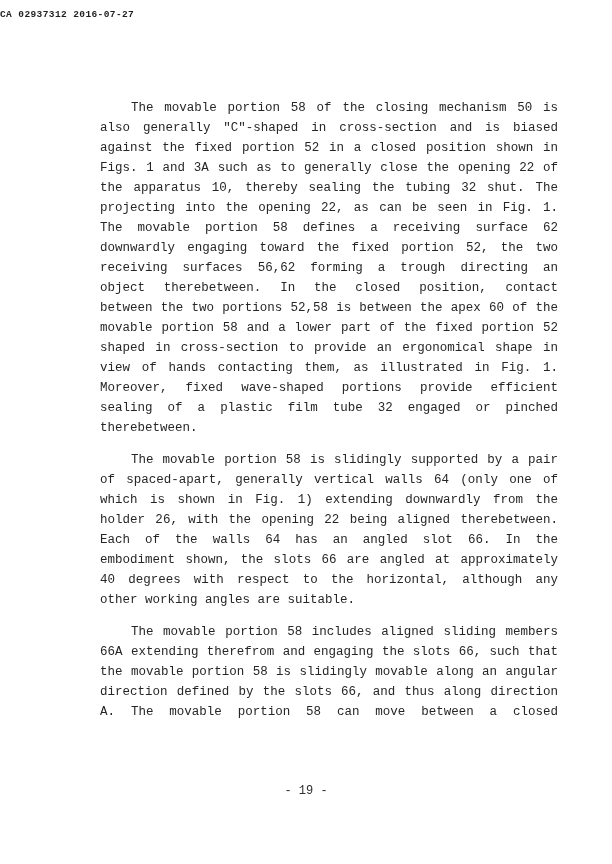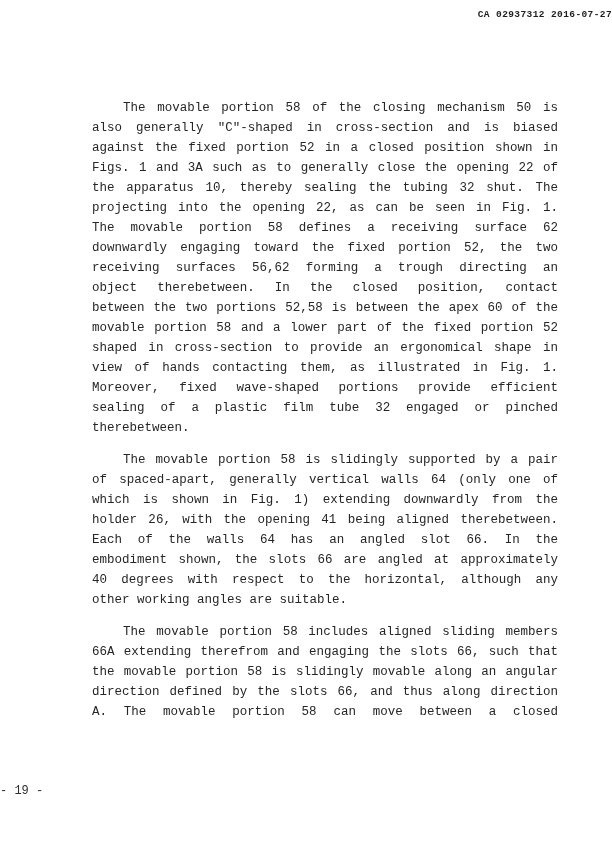--- a/index.html
+++ b/index.html
@@ -15,54 +15,55 @@
     margin: 0 auto;
     overflow: hidden;
     font-family: "Liberation Mono", "DejaVu Sans Mono", monospace;
     color: #262626;
   }
   .doc-header {
     position: absolute;
     top: 9px;
     left: 0;
     width: 612px;
-    text-align: right;
+    text-align: left;
     font-size: 9.5px;
     font-weight: 700;
     letter-spacing: 0.4px;
     color: #1e1e1e;
   }
   .doc-body {
     position: absolute;
     top: 98px;
     left: 84px;
     width: 474px;
     font-size: 12.5px;
     line-height: 20px;
   }
   .paragraph {
-    margin: 0 0 12px 8px;
+    margin: 0 0 12px 16px;
   }
   .line {
     text-align: justify;
     text-align-last: justify;
     height: 20px;
     overflow: hidden;
   }
   .line.first {
     text-indent: 31px;
   }
   .line.rag {
     text-align-last: left;
   }
   .page-number {
     position: absolute;
     top: 781px;
     left: 0;
     width: 612px;
+    text-align: center;
     font-size: 12px;
     line-height: 20px;
     color: #2e2e2e;
   }
 </style>
 </head>
 <body>
 
 <div class="page">
   <div class="doc-header">CA 02937312 2016-07-27</div>
@@ -84,21 +85,21 @@
         <div class="line">shaped in cross-section to provide an ergonomical shape in</div>
         <div class="line">view of hands contacting them, as illustrated in Fig. 1.</div>
         <div class="line">Moreover, fixed wave-shaped portions provide efficient</div>
         <div class="line">sealing of a plastic film tube 32 engaged or pinched</div>
         <div class="line rag">therebetween.</div>
       </div>
       <div class="paragraph">
         <div class="line first">The movable portion 58 is slidingly supported by a pair</div>
         <div class="line">of spaced-apart, generally vertical walls 64 (only one of</div>
         <div class="line">which is shown in Fig. 1) extending downwardly from the</div>
-        <div class="line">holder 26, with the opening 41 being aligned therebetween.</div>
+        <div class="line">holder 26, with the opening 22 being aligned therebetween.</div>
         <div class="line">Each of the walls 64 has an angled slot 66.  In the</div>
         <div class="line">embodiment shown, the slots 66 are angled at approximately</div>
         <div class="line">40 degrees with respect to the horizontal, although any</div>
         <div class="line rag">other working angles are suitable.</div>
       </div>
       <div class="paragraph">
         <div class="line first">The movable portion 58 includes aligned sliding members</div>
         <div class="line">66A extending therefrom and engaging the slots 66, such that</div>
         <div class="line">the movable portion 58 is slidingly movable along an angular</div>
         <div class="line">direction defined by the slots 66, and thus along direction</div>

